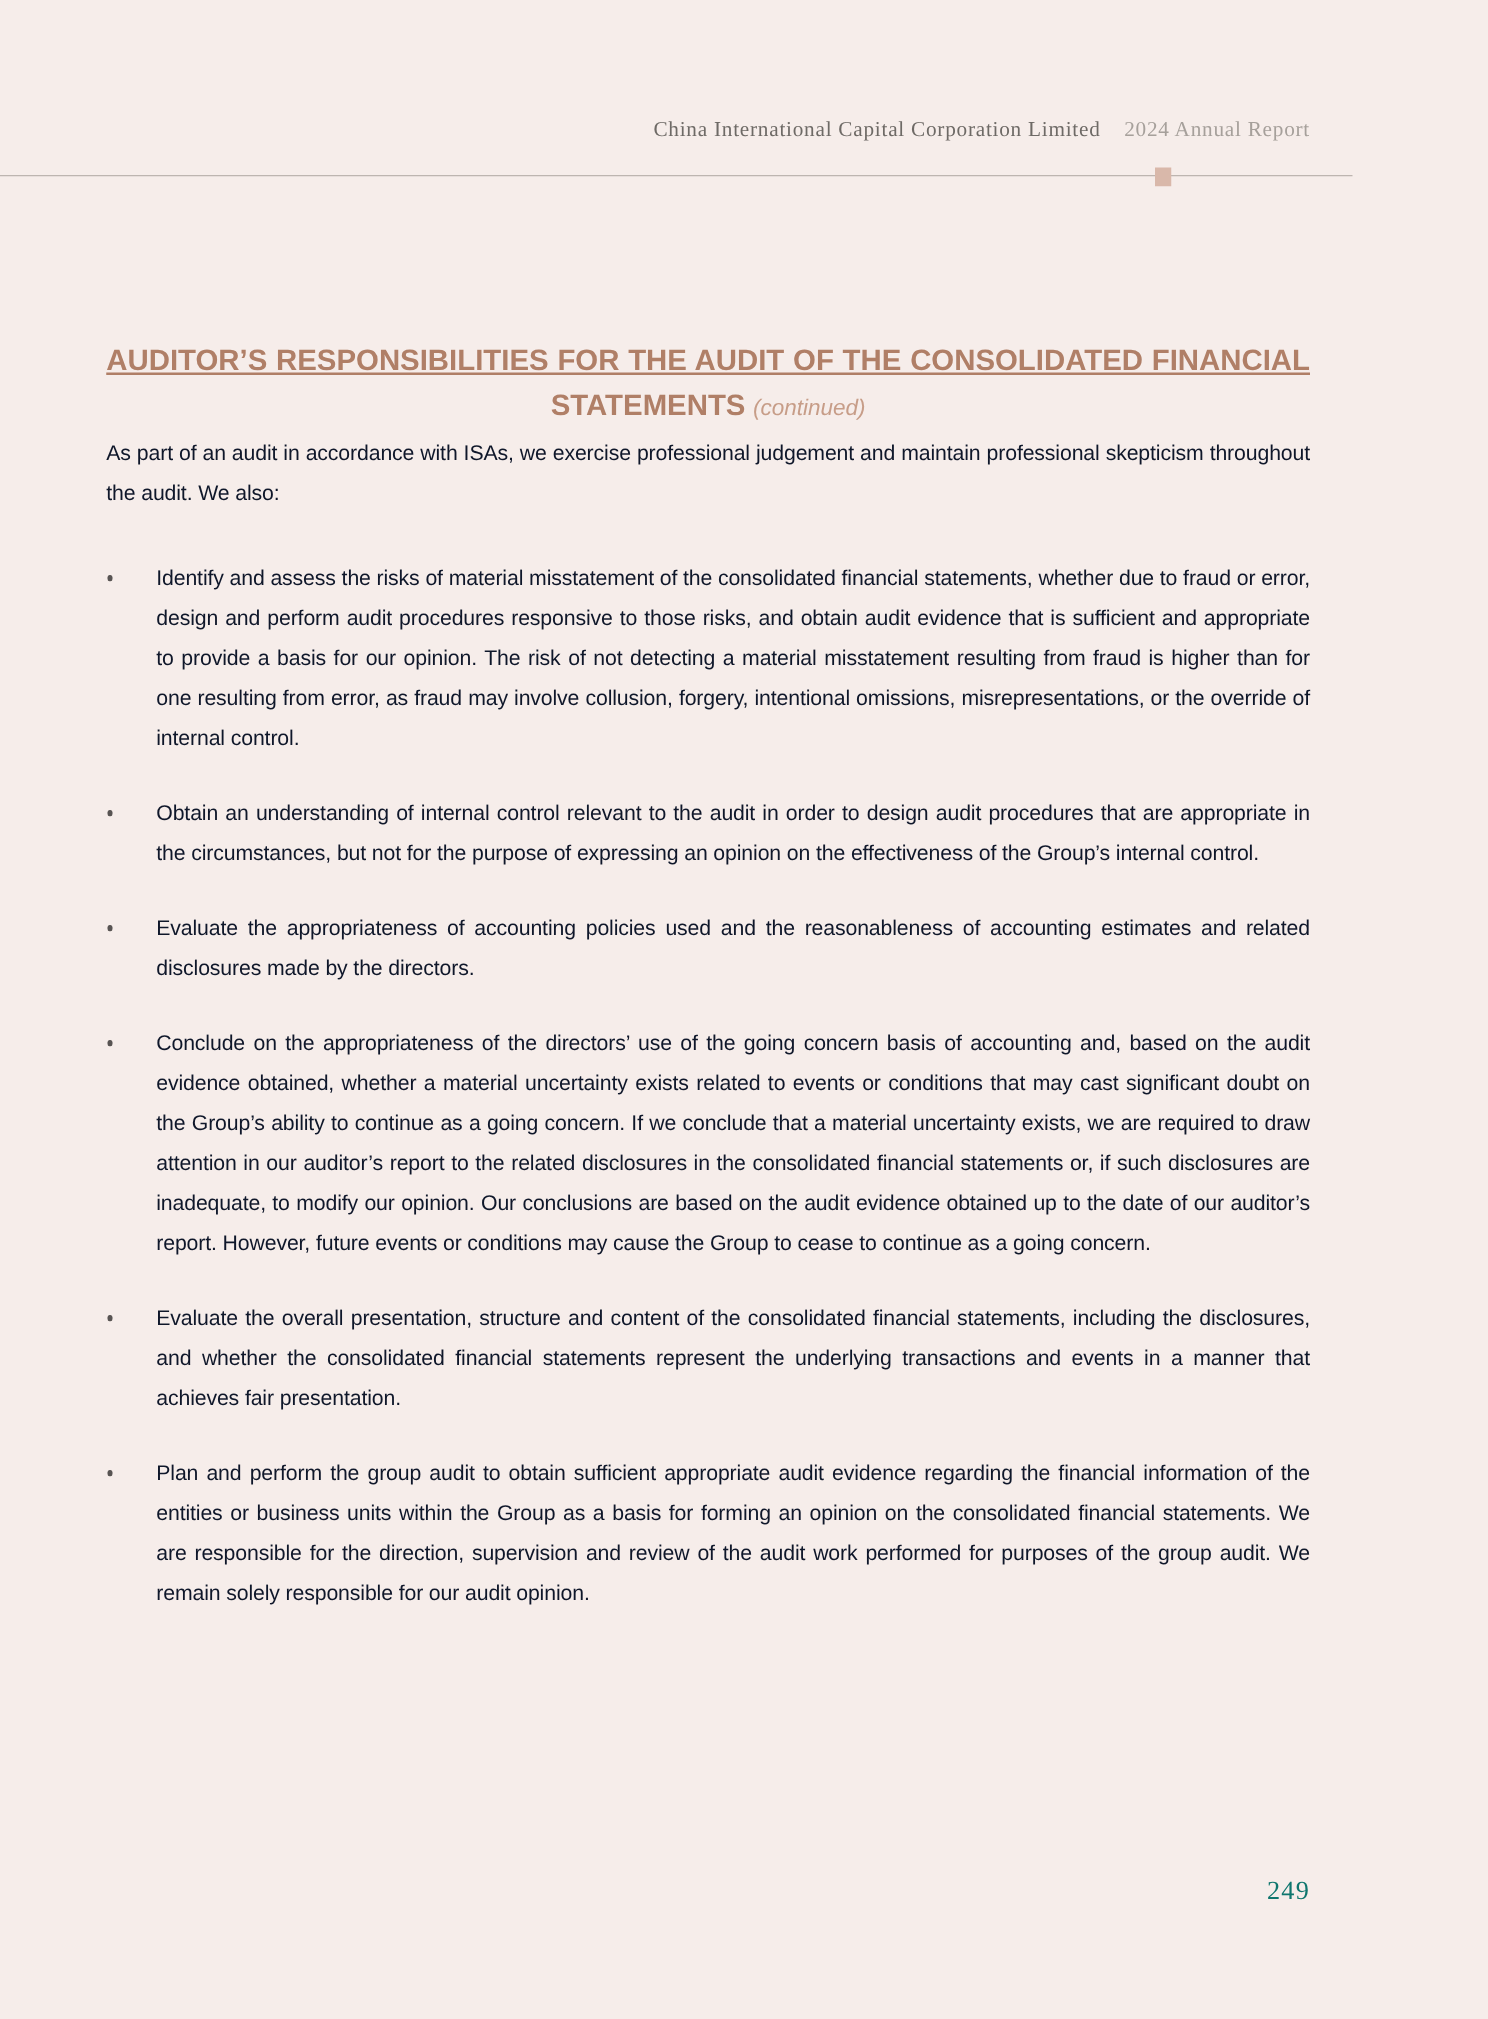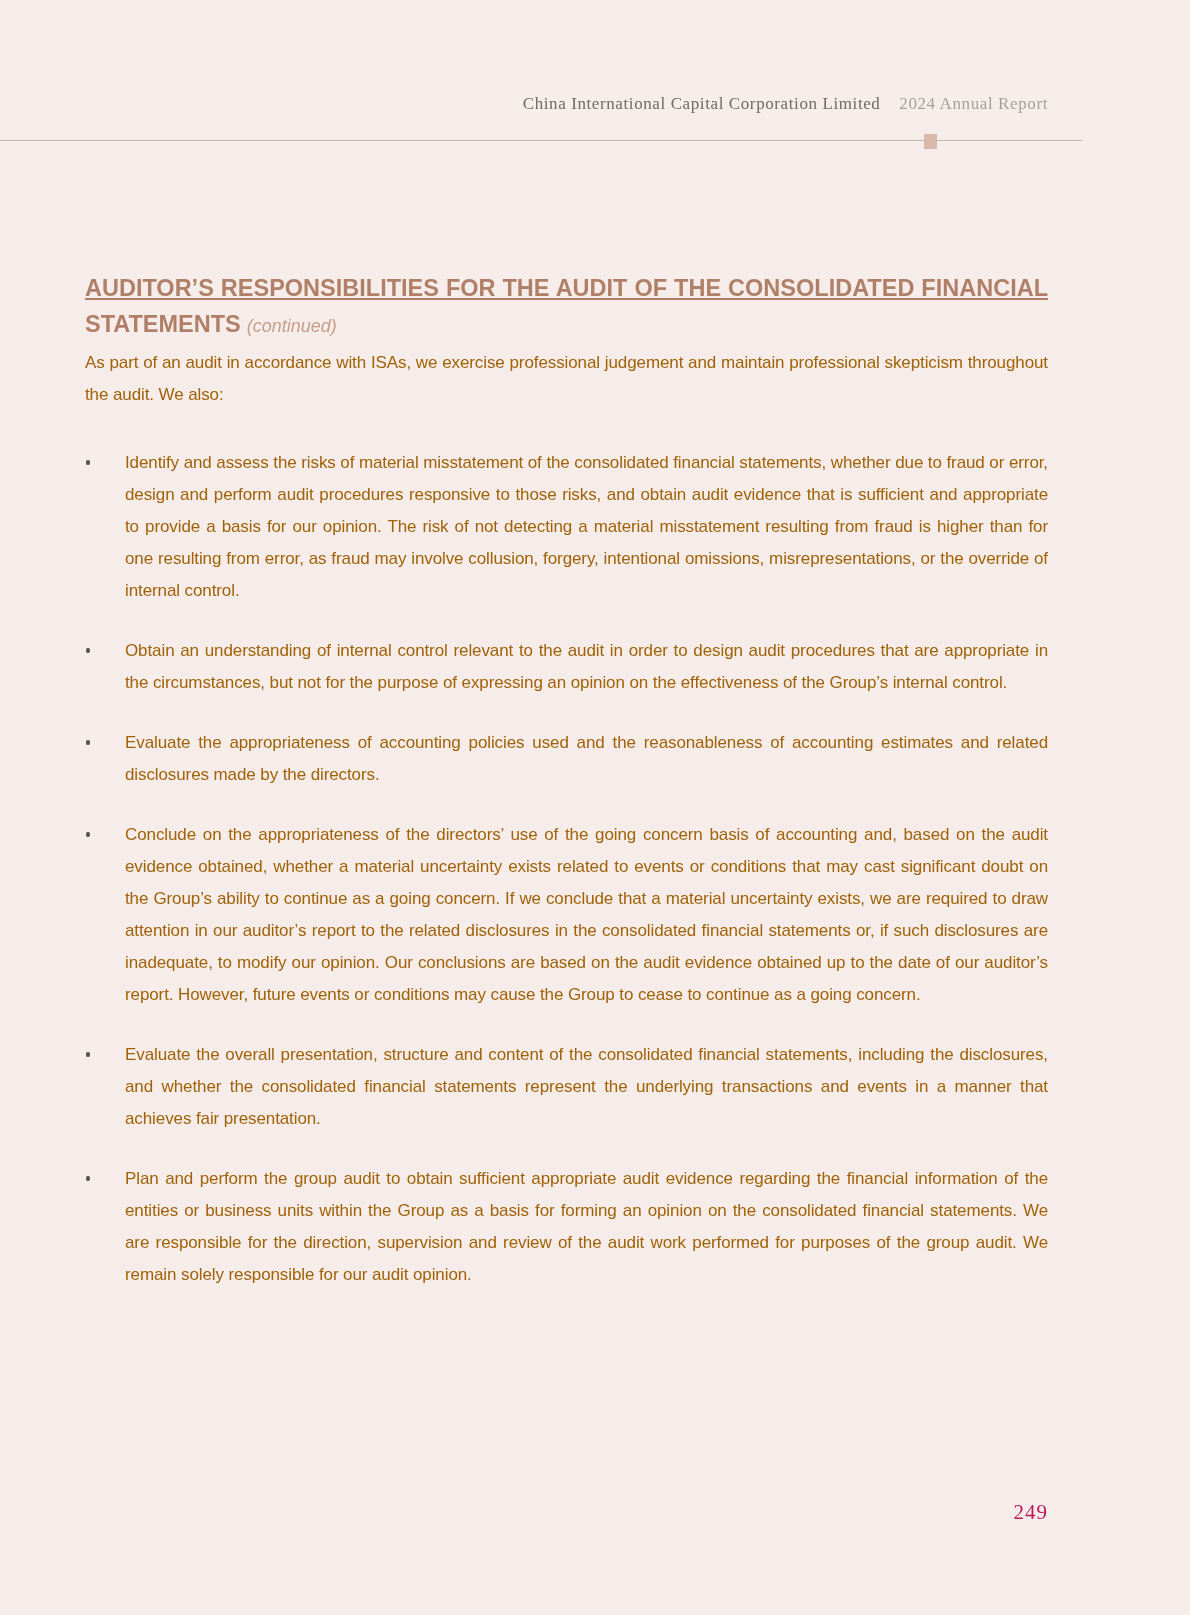--- a/index.html
+++ b/index.html
@@ -53,32 +53,32 @@
     color: #b07f67;
     font-weight: bold;
     font-size: 23.5px;
     line-height: 36px;
   }
   .title-line1 {
     text-align: justify;
     text-align-last: justify;
     text-decoration: underline;
   }
-  .title-line2 { text-align: left; }
+  .title-line2 { text-align: center; }
   .title-continued {
     font-weight: normal;
     font-style: italic;
     font-size: 18px;
     color: #c79d88;
     margin-left: 6px;
     letter-spacing: 0;
   }
 
   .body-text {
-    color: #a16207;
+    color: #0f172a;
     font-size: 17px;
     line-height: 32px;
     letter-spacing: -0.1px;
     text-align: justify;
   }
 
   .intro { margin-top: 3px; margin-bottom: 36px; }
 
   .bullet-list { list-style: none; }
   .bullet-item {
@@ -95,21 +95,21 @@
     border-radius: 40%;
     background: #585453;
   }
 
   .page-number {
     position: absolute;
     top: 1500px;
     right: 142px;
     font-family: "Liberation Serif", serif;
     font-size: 21px;
-    color: #be185d;
+    color: #0f766e;
     letter-spacing: 1px;
   }
 </style>
 </head>
 <body>
 
 <div class="header-text">
   <span class="header-company">China International Capital Corporation Limited</span>
   <span class="header-report">2024 Annual Report</span>
 </div>

